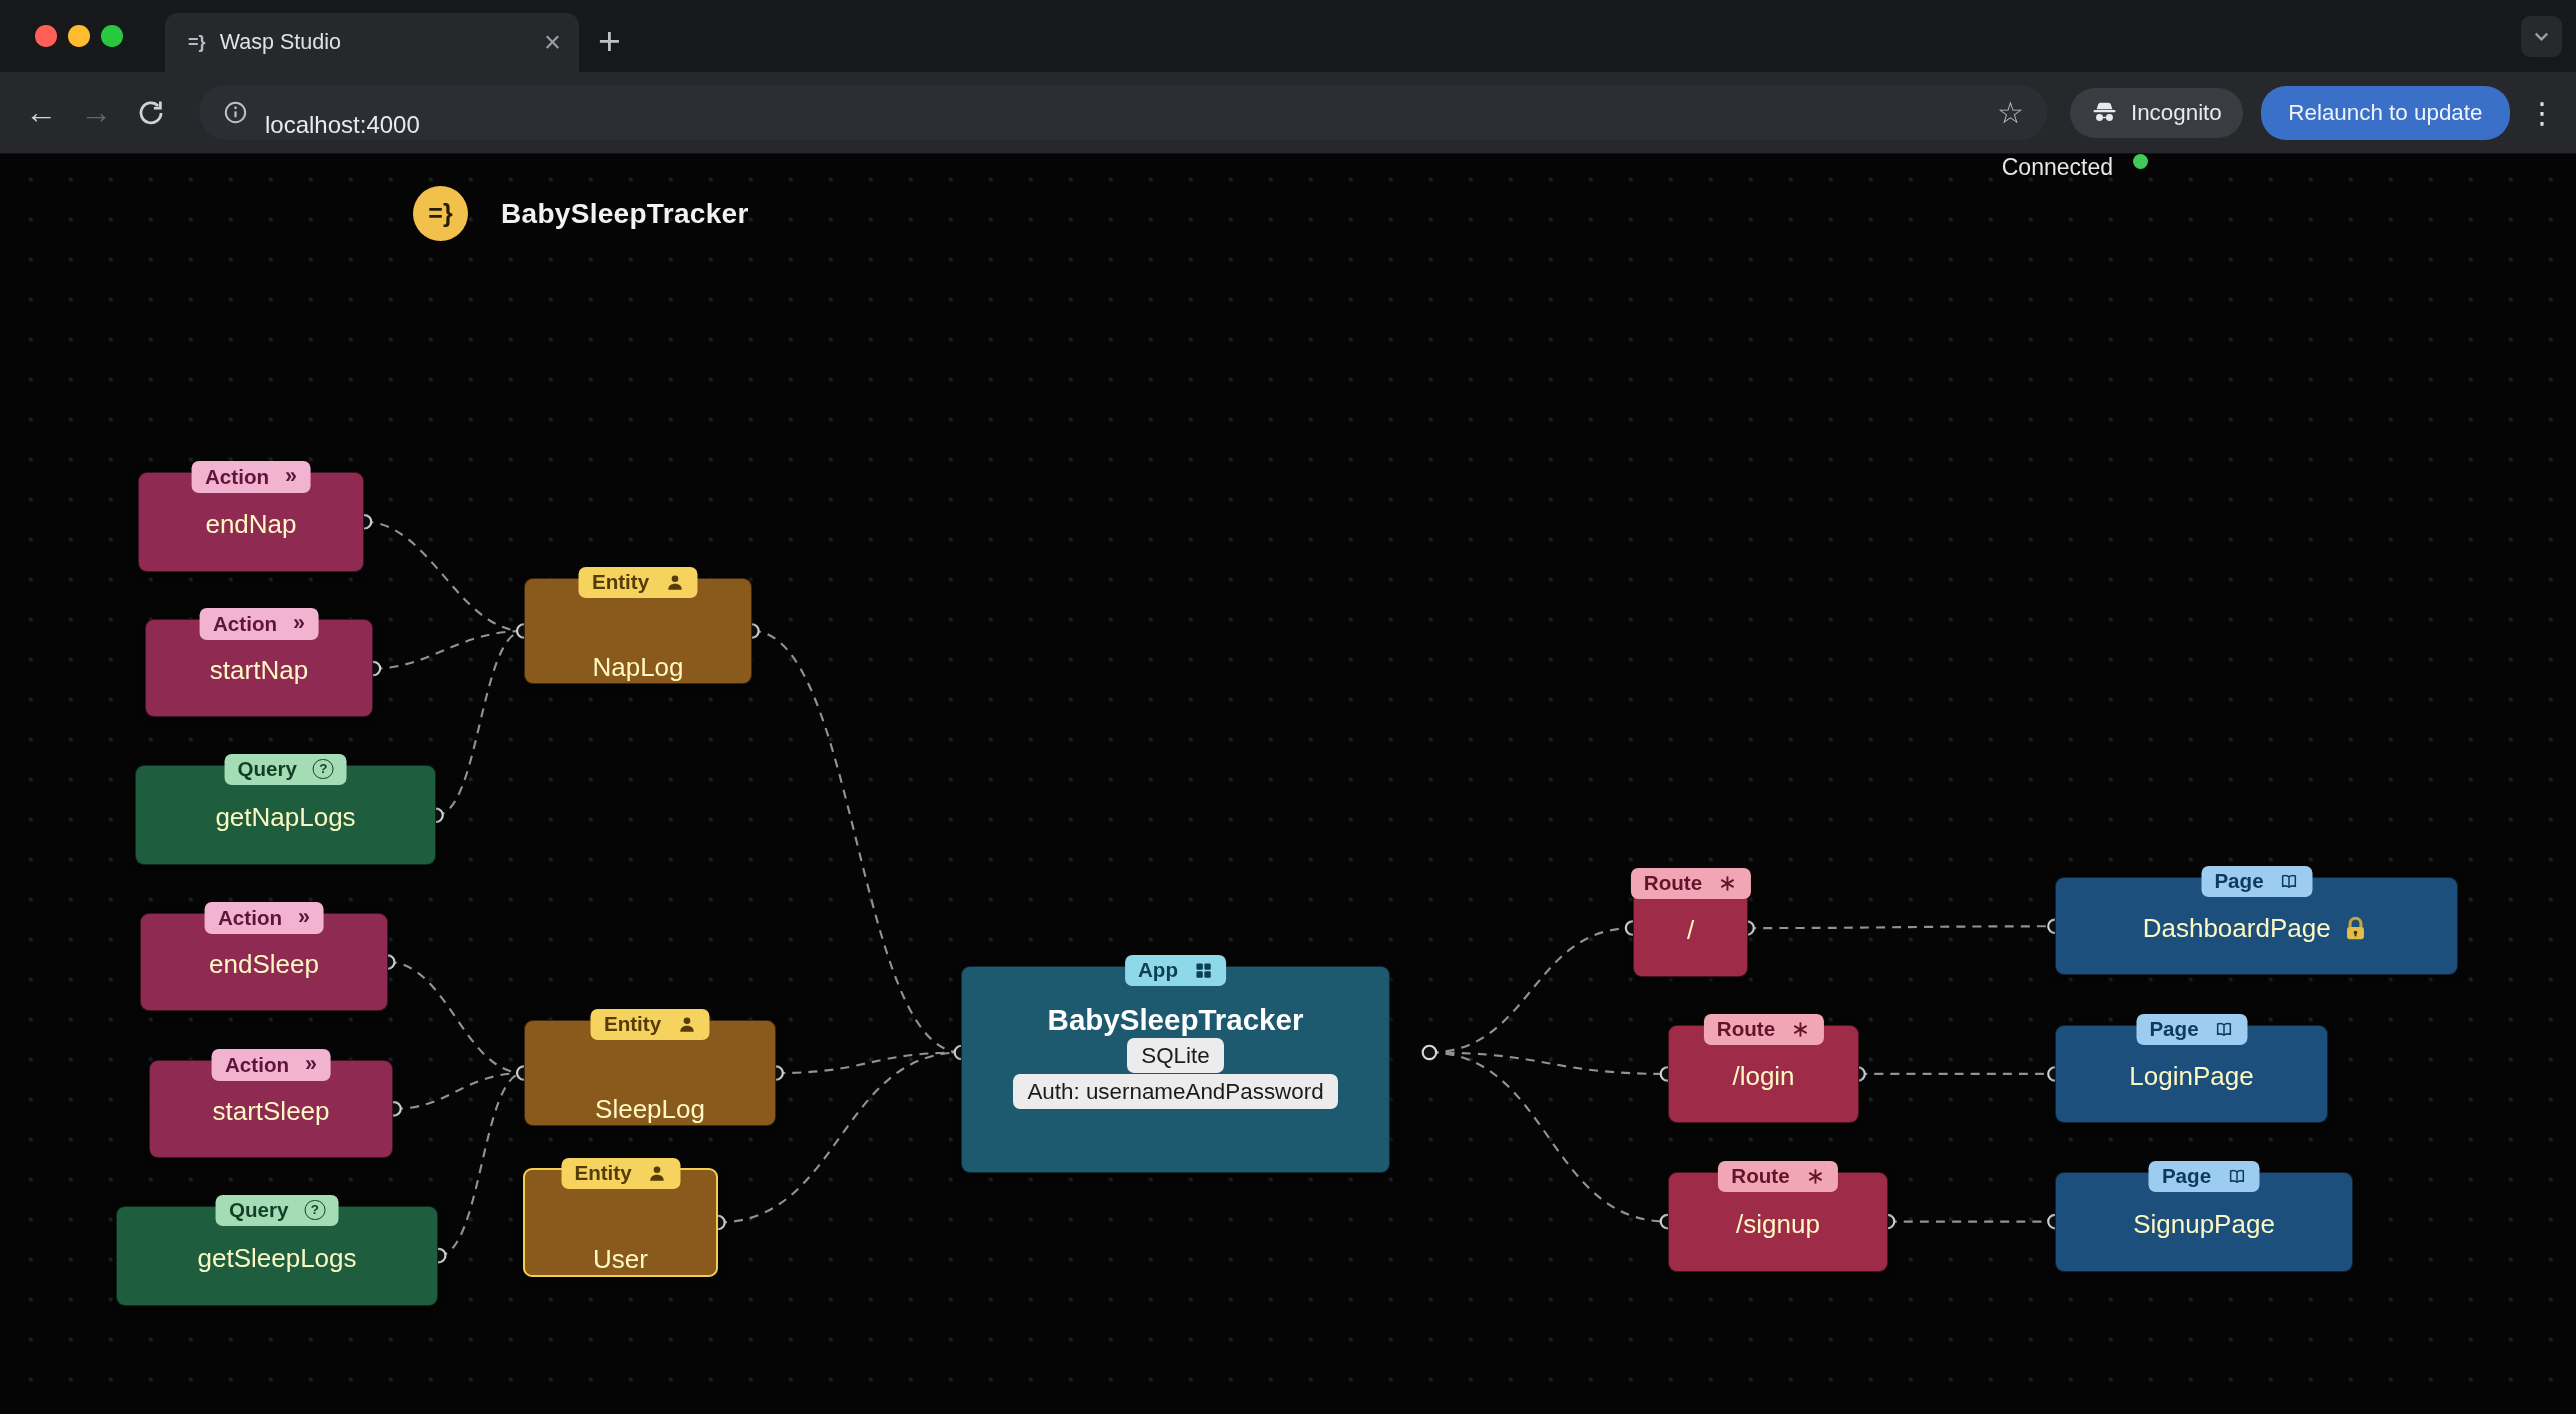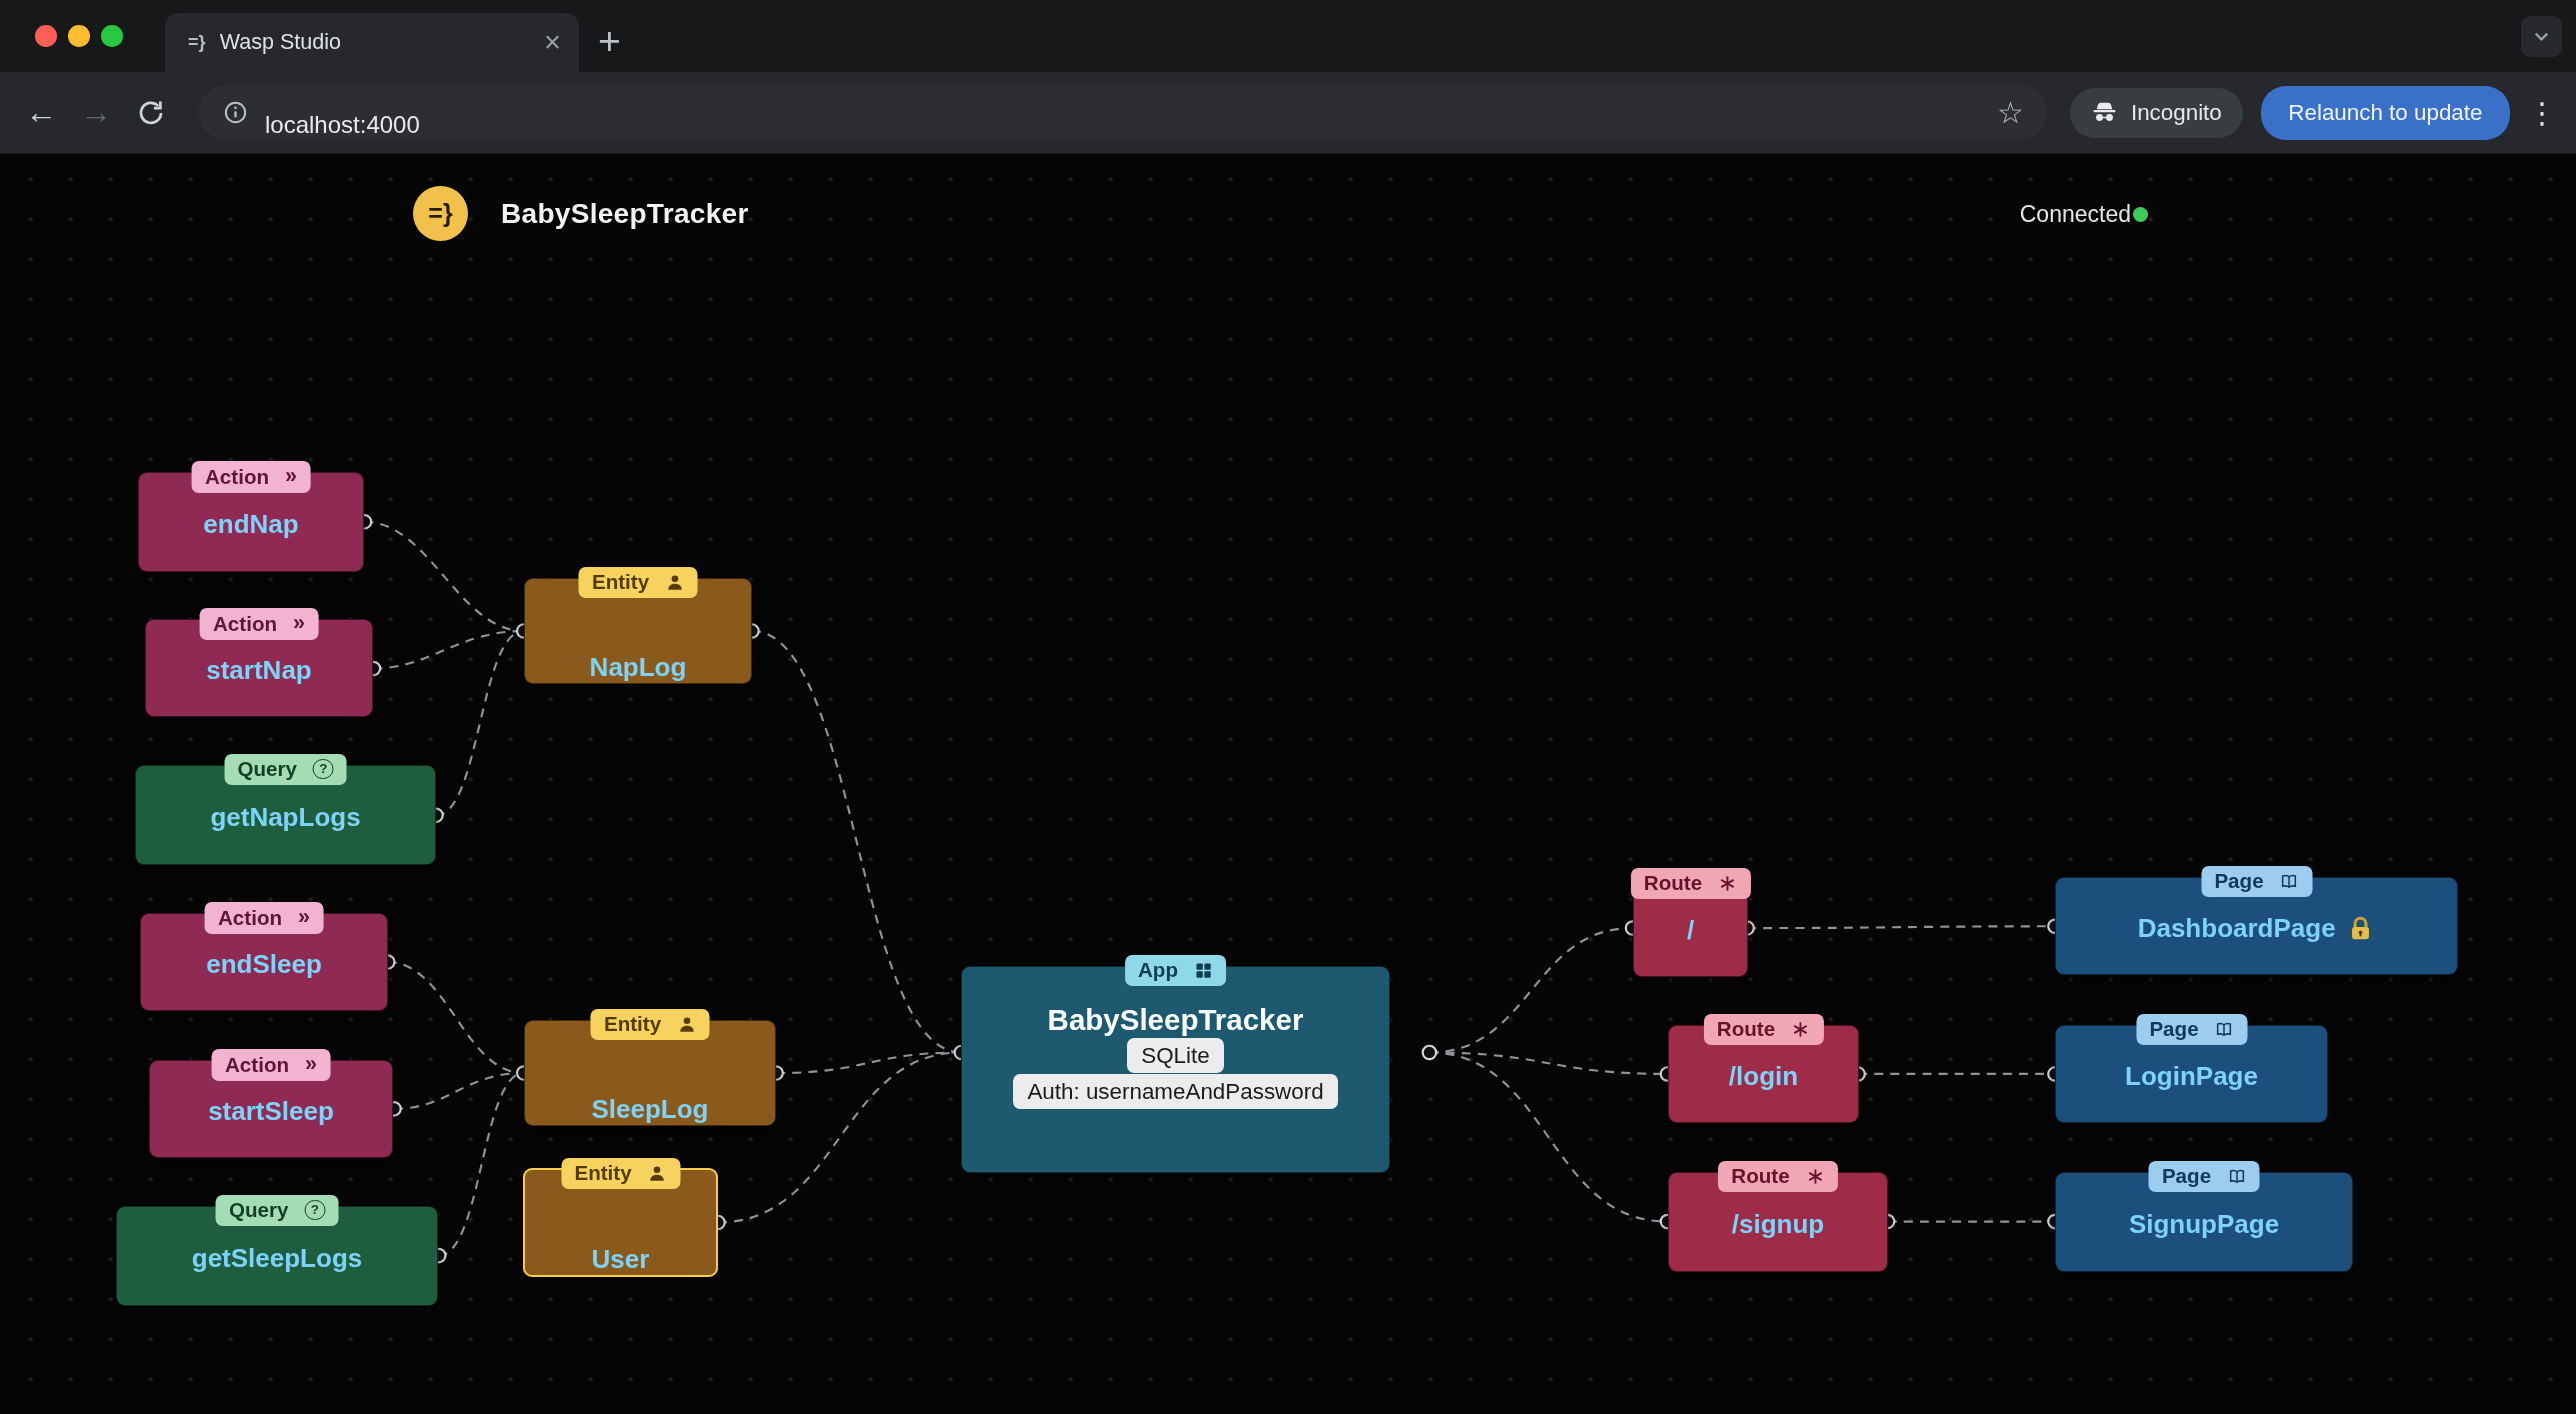--- a/index.html
+++ b/index.html
@@ -40,32 +40,32 @@
   
   .page { position:relative; width:2576px; height:1260px; background-color:#050506;
     background-image:radial-gradient(circle, #1e1f21 1.8px, transparent 2.3px);
     background-size:40px 40px; background-position:10.7px 5.4px; overflow:hidden; }
 
   .logo { position:absolute; left:413px; top:32px; width:55px; height:55px; border-radius:50%;
     background:#f2c14b; display:flex; align-items:center; justify-content:center;
     font-weight:bold; font-size:25px; color:#231c07; z-index:3; }
   .site-title { position:absolute; left:501px; top:0; height:120px; display:flex; align-items:center;
     font-size:28px; font-weight:bold; color:#f2f2f2; letter-spacing:0.3px; z-index:3; }
-  .conn { position:absolute; right:428px; top:0; height:120px; display:flex; align-items:center;
-    gap:2px; font-size:23px; color:#e6e6e6; z-index:3; }
+  .conn { position:absolute; right:428px; top:0; height:120px; display:flex; 
+    gap:20px; font-size:23px; color:#e6e6e6; z-index:3; }
   .conn-dot { width:15px; height:15px; border-radius:50%; background:#3fca5a; }
 
   .edges { position:absolute; left:0; top:0; z-index:1; }
   .edge { fill:none; stroke:#8f9398; stroke-width:2.4; stroke-dasharray:10 8; }
   .handle { fill:#101113; stroke:#d6d8da; stroke-width:2.4; }
 
   
   .node { position:absolute; z-index:2; border-radius:9px; border:0.9px solid rgba(0,0,0,.55);
     box-shadow:0 2.7px 9px rgba(0,0,0,.55); display:flex; align-items:center; justify-content:center; }
-  .node .title { font-weight:bold; font-size:26px; color:#7dd3fc; margin-top:5.4px; white-space:nowrap;
+  .node .title { font-weight:normal; font-size:26px; color:#fef9c3; margin-top:5.4px; white-space:nowrap;
     display:flex; align-items:center; gap:10.7px; }
   .badge { position:absolute; top:-12.5px; left:50%; transform:translateX(-50%);
     display:flex; align-items:center; gap:16px; font-size:20.6px; font-weight:600;
     padding:2.7px 13.4px; border-radius:7.2px; white-space:nowrap; line-height:1.25; }
 
   .node.action { background:#8f2a52; } .badge.b-action { background:#f2b3d1; color:#5e1538; }
   .node.query  { background:#1e5e3e; } .badge.b-query  { background:#a3dcb5; color:#123f26; }
   .node.entity { background:#8a591c;align-items:flex-end; } .badge.b-entity { background:#f6d25e; color:#553c08; }
   .node.app    { background:#1d5a70; } .badge.b-app    { background:#8fd8ea; color:#0c3f50; }
   .node.route  { background:#9e2c49; } .badge.b-route  { background:#f0a6b4; color:#64142a; }

